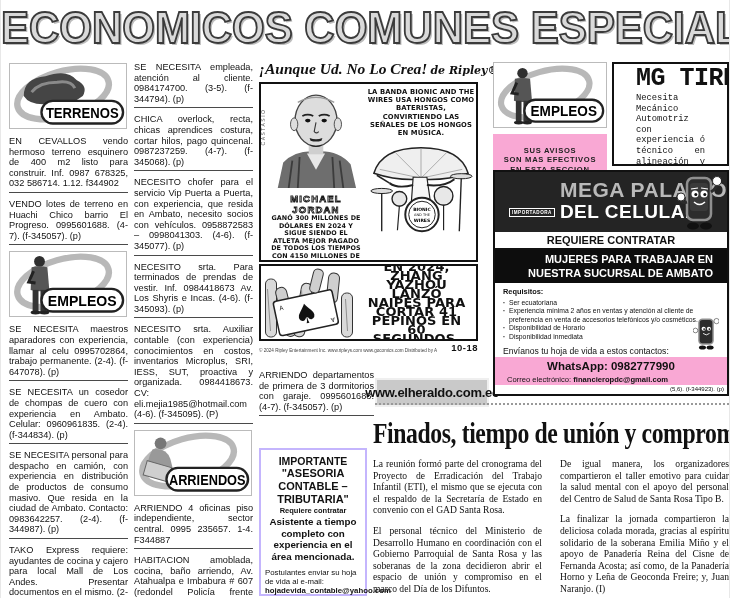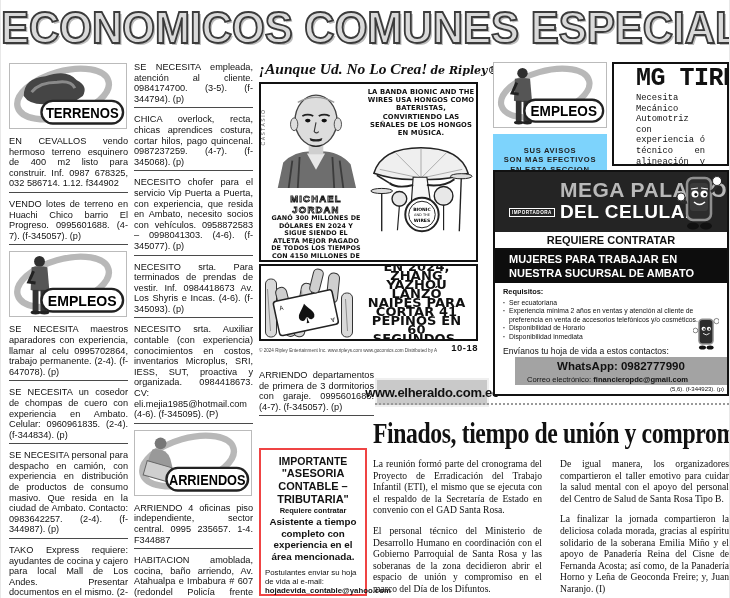--- a/index.html
+++ b/index.html
@@ -48,70 +48,70 @@
 
   
   .mid-ad { position:absolute; left:258px; top:370px; width:115px; }
   .weblink { position:absolute; left:374px; top:378px; width:114px; height:29px; background:#c9c9c9;
              display:flex; align-items:center; justify-content:center; font-weight:bold; font-size:13px;
              letter-spacing:-0.3px; border:2px solid #efefef; }
   .dotline { position:absolute; left:374px; top:403px; width:354px; border-top:2px dotted #999; }
 
   
   .importante { position:absolute; left:258px; top:448px; width:108px; height:148px;
-                border:2px solid #ef4444; padding:5px 4px 3px; text-align:center; }
+                border:2px solid #c4b5fd; padding:5px 4px 3px; text-align:center; }
   .imp-title { font-weight:bold; font-size:10.5px; line-height:12px; }
   .imp-sub { font-weight:bold; font-size:11px; line-height:13px; }
   .imp-req { font-weight:bold; font-size:7.5px; line-height:10px; }
   .imp-body { font-weight:bold; font-size:9.8px; line-height:11.5px; }
   .imp-post { font-size:7.8px; line-height:9px; text-align:left; margin-top:6px; }
   .imp-mail { font-weight:bold; font-size:7.8px; text-align:left; }
 
   
   .article { position:absolute; left:372px; top:416px; width:356px; height:182px; overflow:hidden; }
   .art-title { font-family:"Liberation Serif", serif; font-weight:900; font-size:30px; line-height:34px;
                white-space:nowrap; letter-spacing:-0.5px; transform:scaleX(0.79); transform-origin:left; }
   .art-cols { display:flex; gap:18px; margin-top:8px; }
   .art-col { width:169px; font-family:"Liberation Serif", serif; font-size:9.6px; line-height:11.6px;
              text-align:justify; }
   .art-col p { margin-bottom:9px; }
 
   
   .col5img { position:absolute; left:492px; top:62px; width:114px; height:66px; }
   .col5img .simgbox { width:114px; height:66px; margin:0; }
-  .promo { position:absolute; left:492px; top:134px; width:114px; height:52px; background:#7dd3fc;
+  .promo { position:absolute; left:492px; top:134px; width:114px; height:52px; background:#f9a8d4;
            display:flex; flex-direction:column; align-items:center; justify-content:center;
            font-weight:bold; font-size:7.6px; line-height:9.6px; letter-spacing:0.7px; color:#222; }
   .mgtire { position:absolute; left:611px; top:62px; width:117px; height:104px; border:2px solid #111;
             padding:2px 22px; overflow:hidden;font-family:Liberation Mono, monospace; }
   .mg-name { font-weight:900; font-size:25px; line-height:26px; letter-spacing:-0.5px; white-space:nowrap; }
   .mg-body { font-size:8.8px; line-height:10.6px; text-align:justify; margin-top:1px; }
 
   
   .mega { position:absolute; left:492px; top:170px; width:236px; height:226px; border:2px solid #111;
           display:flex; flex-direction:column; background:#fff; }
   .mega-head { height:60px; background:#242424; position:relative; padding:7px 0 0 14px; }
   .mega-brand1 { color:#b9b9b9; font-weight:900; font-size:21px; line-height:22px; letter-spacing:0.5px;text-align:right; }
   .mega-row2 { display:flex; align-items:center; margin-top:1px; }
   .mega-importadora { border:1px solid #fff; color:#fff; font-size:4.6px; letter-spacing:0.5px;
                       padding:1px 2px; margin-right:5px; font-weight:bold; }
   .mega-brand2 { color:#fff; font-weight:900; font-size:19px; line-height:20px; letter-spacing:0.5px; }
   .mega-mascot { position:absolute; right:6px; top:2px; }
   .mega-req { background:#fff; border-bottom:2px solid #111; text-align:center; font-weight:bold;
               font-size:11px; line-height:17px; height:18px; }
-  .mega-pos { background:#0d0d0d; color:#fff; text-align:left; font-weight:bold; font-size:11px;
+  .mega-pos { background:#0d0d0d; color:#fff; text-align:right; font-weight:bold; font-size:11px;
               line-height:13.5px; padding:3px 14px; }
   .mega-body { flex:1; position:relative; padding:5px 8px 0; font-size:6.8px; line-height:8.6px; }
   .mega-reqlabel { font-weight:bold; font-size:7.4px; margin-bottom:2px; }
   .mega-body ul { list-style:none; width:212px; }
   .mega-body li { padding-left:6px; position:relative; }
   .mega-body li::before { content:"\00B7"; position:absolute; left:0; font-weight:bold; }
   .mega-enviar { font-size:8.6px; margin-top:5px; }
   .mega-mascot2 { position:absolute; right:8px; top:34px; }
-  .mega-ws { background:#a3a3a3; padding:2px 8px 1px;margin-left:20px; }
+  .mega-ws { background:#f9a8d4; padding:2px 8px 1px; }
   .mega-whatsapp { text-align:center; font-weight:bold; font-size:11.5px; line-height:14px; }
   .mega-correo { font-size:7.6px; margin-top:2px; padding-left:4px; }
   .mega-correo b { font-size:7.6px; }
   .mega-ref { text-align:right; font-size:6px; line-height:8px; padding:0 3px 1px; }
 </style>
 </head>
 <body>
 
 <div class="page">
 

